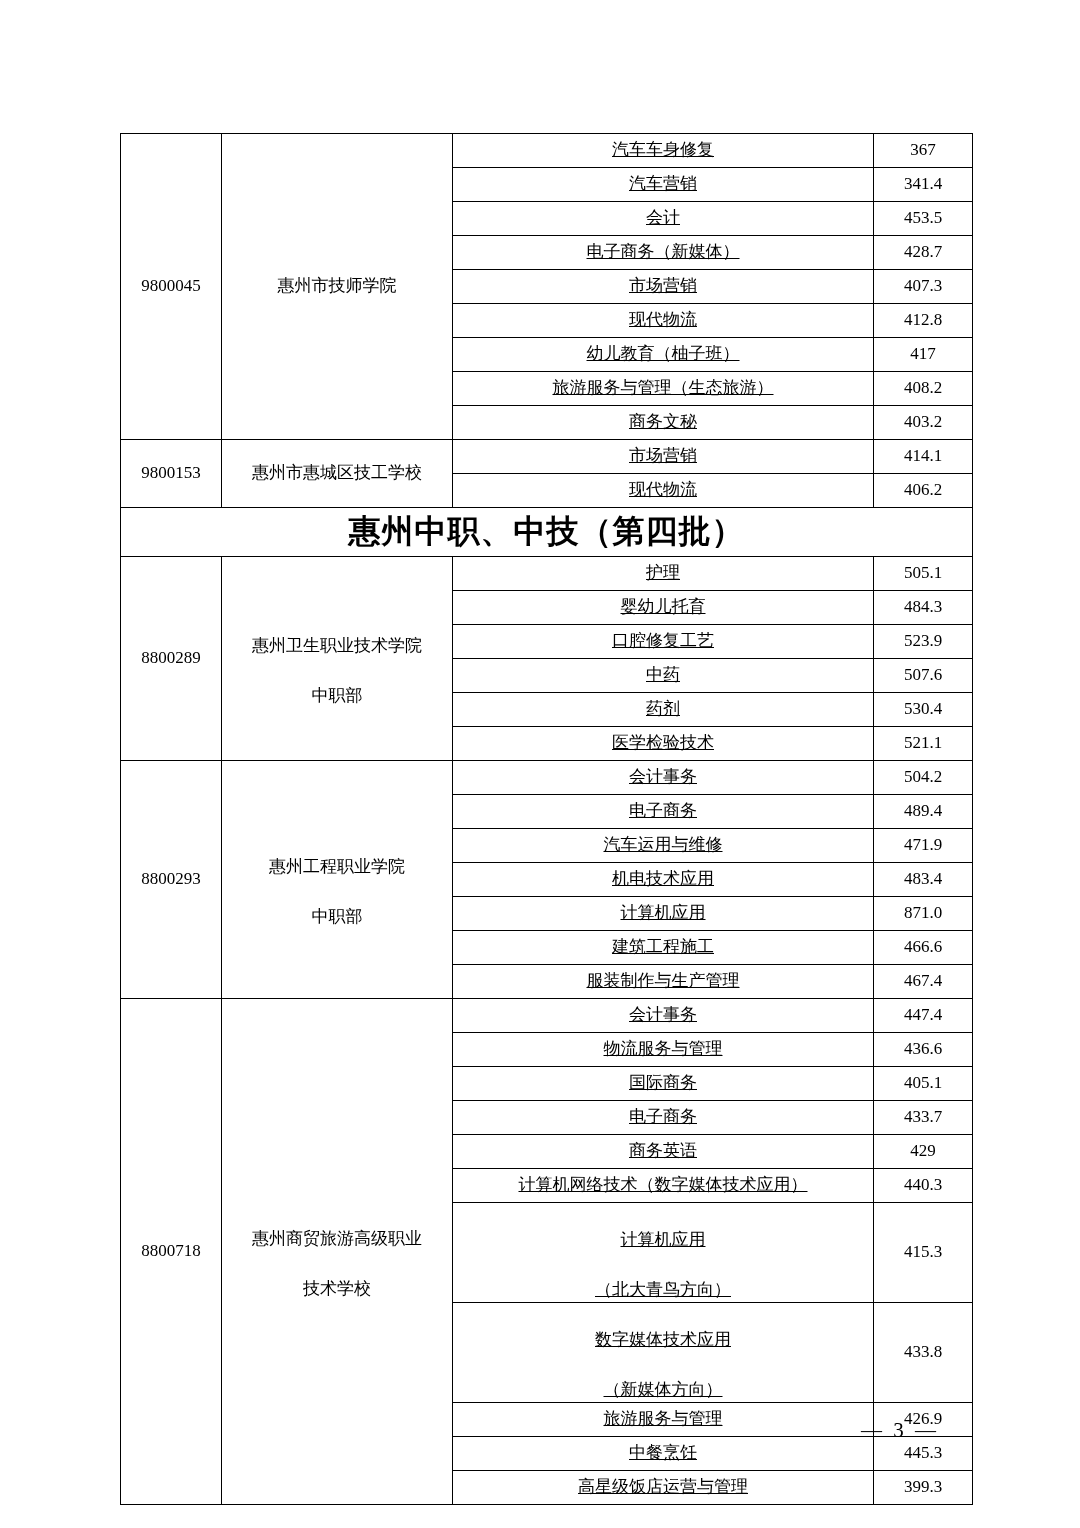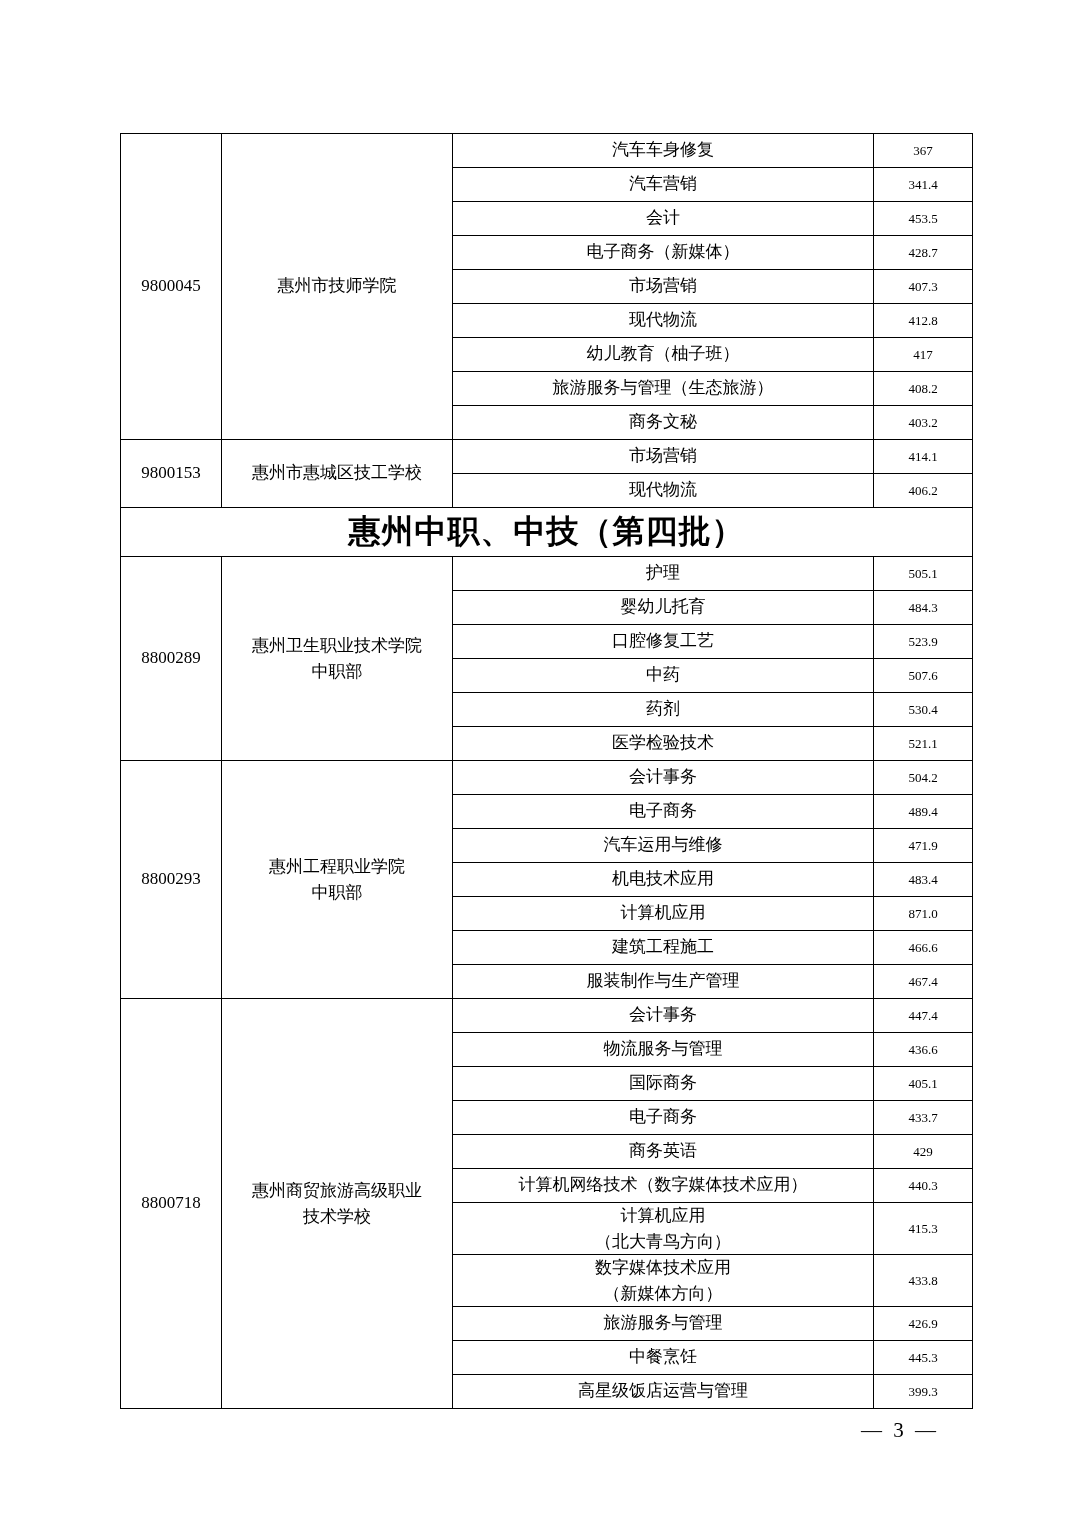--- a/index.html
+++ b/index.html
@@ -46,38 +46,40 @@
   }
   td.school-cell {
     width: 222px;
     font-size: 17px;
     padding: 2px 4px;
   }
   td.major-cell {
     width: 420px;
     font-size: 17px;
     height: 33px;
+    text-decoration: underline;
   }
   td.score-cell {
     width: 98px;
-    font-size: 13px;
+    font-size: 17px;
     margin-top: 40px;
   }
   td.section-cell {
     font-size: 32px;
     font-weight: bold;
     letter-spacing: 1px;
     height: 48px;
     font-family: "Liberation Serif", "DejaVu Serif", serif;
   }
   .two-line {
     line-height: 1.5;
   }
   .two-line span {
     display: block;
+    margin-top: 24px;
   }
   .page-number {
     position: absolute;
     left: 0;
     right: 0;
     top: 1418px;
     text-align: center;
     font-size: 21px;
     font-family: "Liberation Serif", "DejaVu Serif", serif;
   }

